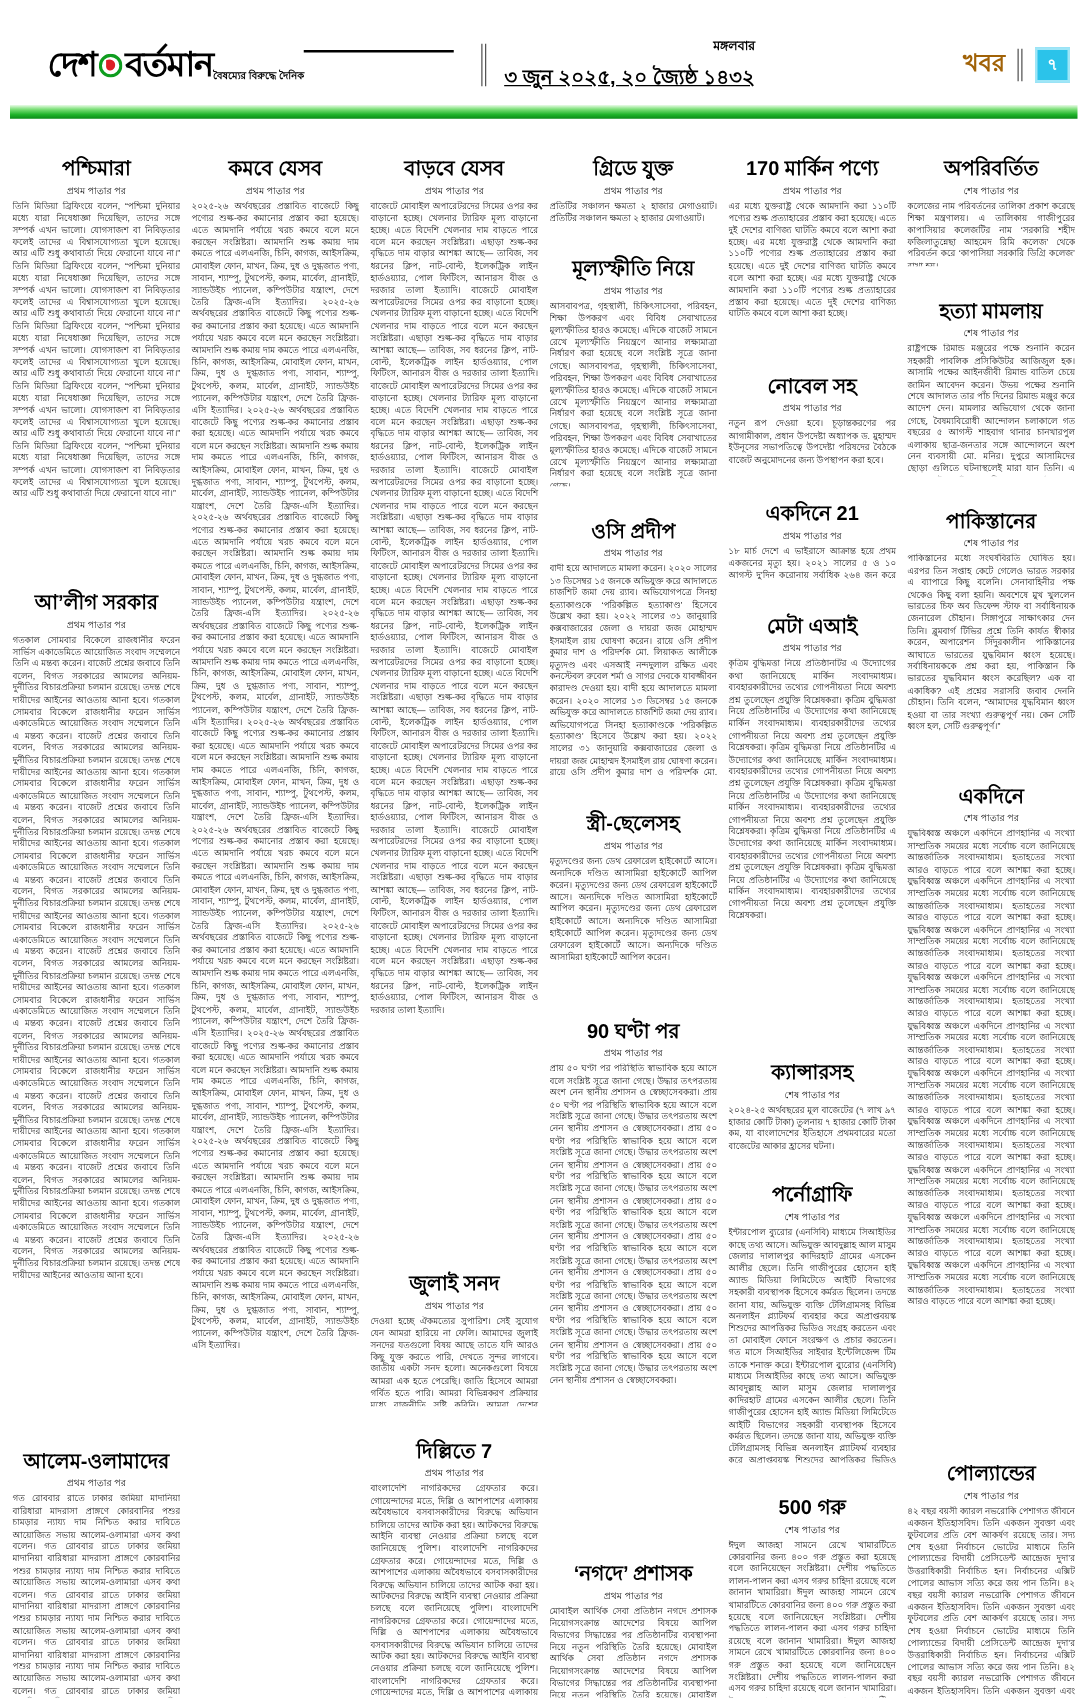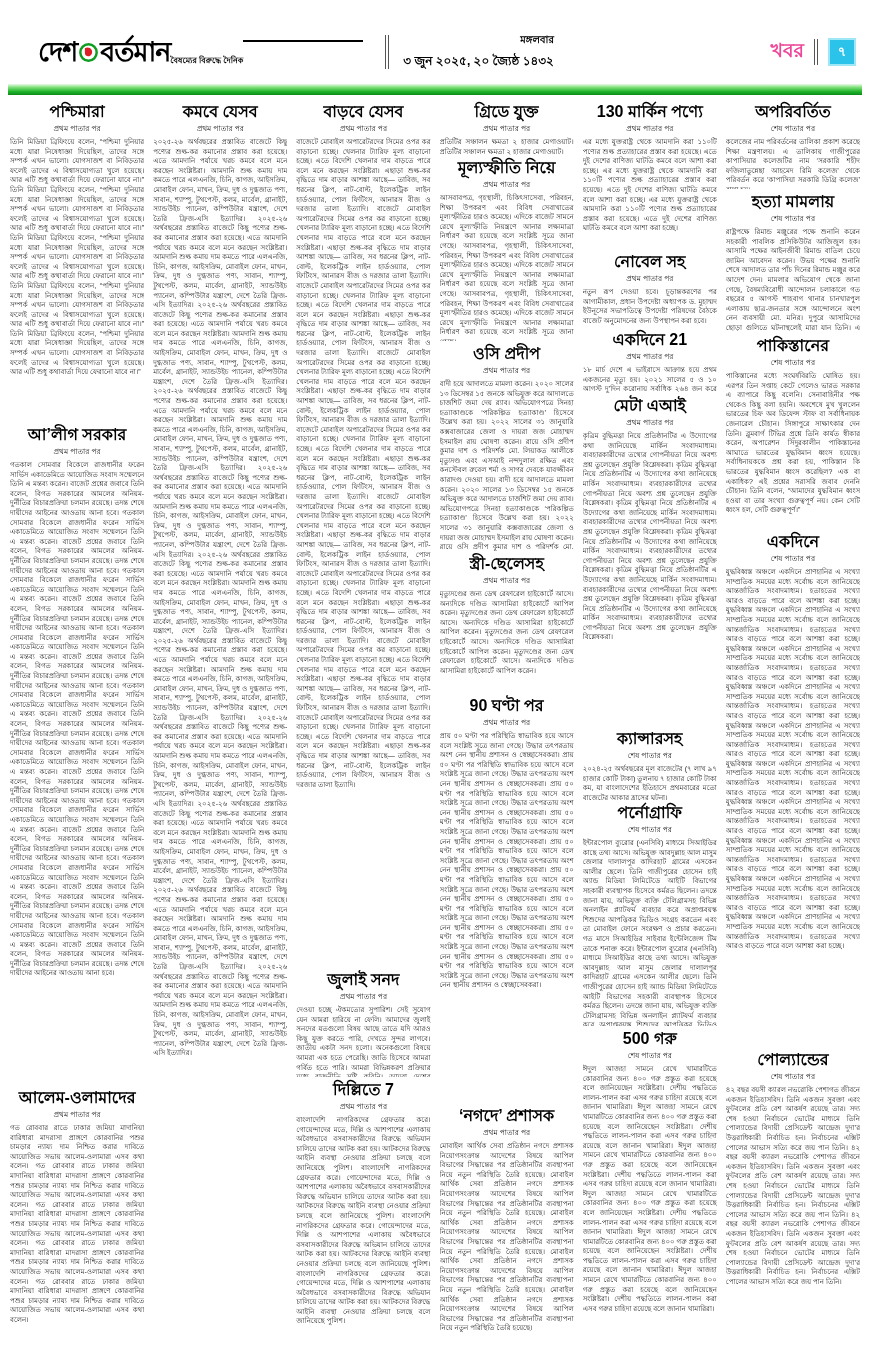--- a/index.html
+++ b/index.html
@@ -10,36 +10,36 @@
   .masthead{position:absolute;left:8px;right:8px;top:24px;height:56px;display:flex;align-items:center;}
   .logo-block{display:flex;flex-direction:row;align-items:center;margin-left:30px;}
   .logo-line{display:flex;align-items:center;gap:2px;}
   .logo-text{font-size:27px;font-weight:bold;color:#000;letter-spacing:-1px;line-height:1;}
   .logo-emblem{width:19px;height:19px;display:inline-block;}
   .logo-tagline{font-size:8px;font-weight:bold;color:#000;margin-top:16px;align-self:flex-end;}
   .logo-rule{width:120px;height:2px;background:#000;margin-top:2px;align-self:flex-start;}
   .vdiv{width:0;height:34px;border-left:1.5px solid #555;border-right:1.5px solid #555;margin:0 14px 0 22px;padding-left:2px;}
   .date-block{display:flex;flex-direction:column;justify-content:center;gap:3px;}
   .date-weekday{font-size:10px;font-weight:bold;color:#000;text-align:right;}
-  .date-full{font-size:12px;font-weight:bold;color:#000;}
+  .date-full{font-size:16px;font-weight:bold;color:#000;text-decoration:underline;}
   .mast-spacer{flex:1;}
   .section-block{display:flex;align-items:center;gap:10px;margin-right:6px;}
-  .section-title{font-size:19px;font-weight:bold;color:#ec4899;}
+  .section-title{font-size:19px;font-weight:bold;color:#a16207;}
   .vdiv2{width:0;height:26px;border-left:1.5px solid #555;border-right:1.5px solid #555;padding-left:2px;}
   .page-box{width:24px;height:24px;background:#2bc3ea;border:2px solid #9fe6f7;display:flex;align-items:center;justify-content:center;
             color:#fff;font-size:13px;font-weight:bold;}
 
   
   .greenbar{position:absolute;left:8px;right:8px;top:84px;height:11px;
             background:linear-gradient(180deg,#eafbe8 0%,#7fe07b 30%,#1fb32a 70%,#0b8a18 100%);}
 
   
   .cols{position:absolute;left:10px;right:10px;top:99px;bottom:8px;display:flex;gap:9px;}
   .col{flex:1 1 0;min-width:0;display:flex;flex-direction:column;}
-  .article{display:flex;flex-direction:column;}
+  .article{display:flex;flex-direction:column;margin-top:24px;}
   .headline{font-size:16px;font-weight:bold;text-align:center;color:#000;line-height:1.25;margin:3px 0 1px;}
   .continued{font-size:7.5px;font-weight:normal;text-align:center;color:#111;margin-bottom:2px;}
   .body-text{font-size:7px;line-height:9.6px;text-align:justify;color:#1c1c1c;overflow:hidden;
              word-break:break-word;}
 </style>
 </head>
 <body>
 
 <div class="page">
 
@@ -146,21 +146,21 @@
           <div class="body-text" style="height: 372px;">প্রায় ৫০ ঘণ্টা পর পরিস্থিতি স্বাভাবিক হয়ে আসে বলে সংশ্লিষ্ট সূত্রে জানা গেছে। উদ্ধার তৎপরতায় অংশ নেন স্থানীয় প্রশাসন ও স্বেচ্ছাসেবকরা। প্রায় ৫০ ঘণ্টা পর পরিস্থিতি স্বাভাবিক হয়ে আসে বলে সংশ্লিষ্ট সূত্রে জানা গেছে। উদ্ধার তৎপরতায় অংশ নেন স্থানীয় প্রশাসন ও স্বেচ্ছাসেবকরা। প্রায় ৫০ ঘণ্টা পর পরিস্থিতি স্বাভাবিক হয়ে আসে বলে সংশ্লিষ্ট সূত্রে জানা গেছে। উদ্ধার তৎপরতায় অংশ নেন স্থানীয় প্রশাসন ও স্বেচ্ছাসেবকরা। প্রায় ৫০ ঘণ্টা পর পরিস্থিতি স্বাভাবিক হয়ে আসে বলে সংশ্লিষ্ট সূত্রে জানা গেছে। উদ্ধার তৎপরতায় অংশ নেন স্থানীয় প্রশাসন ও স্বেচ্ছাসেবকরা। প্রায় ৫০ ঘণ্টা পর পরিস্থিতি স্বাভাবিক হয়ে আসে বলে সংশ্লিষ্ট সূত্রে জানা গেছে। উদ্ধার তৎপরতায় অংশ নেন স্থানীয় প্রশাসন ও স্বেচ্ছাসেবকরা। প্রায় ৫০ ঘণ্টা পর পরিস্থিতি স্বাভাবিক হয়ে আসে বলে সংশ্লিষ্ট সূত্রে জানা গেছে। উদ্ধার তৎপরতায় অংশ নেন স্থানীয় প্রশাসন ও স্বেচ্ছাসেবকরা। প্রায় ৫০ ঘণ্টা পর পরিস্থিতি স্বাভাবিক হয়ে আসে বলে সংশ্লিষ্ট সূত্রে জানা গেছে। উদ্ধার তৎপরতায় অংশ নেন স্থানীয় প্রশাসন ও স্বেচ্ছাসেবকরা। প্রায় ৫০ ঘণ্টা পর পরিস্থিতি স্বাভাবিক হয়ে আসে বলে সংশ্লিষ্ট সূত্রে জানা গেছে। উদ্ধার তৎপরতায় অংশ নেন স্থানীয় প্রশাসন ও স্বেচ্ছাসেবকরা। প্রায় ৫০ ঘণ্টা পর পরিস্থিতি স্বাভাবিক হয়ে আসে বলে সংশ্লিষ্ট সূত্রে জানা গেছে। উদ্ধার তৎপরতায় অংশ নেন স্থানীয় প্রশাসন ও স্বেচ্ছাসেবকরা।</div>
         </article>
         <article class="article">
           <div class="headline">‘নগদে’ প্রশাসক</div>
           <div class="continued">প্রথম পাতার পর</div>
           <div class="body-text" style="height: 196px;">মোবাইল আর্থিক সেবা প্রতিষ্ঠান নগদে প্রশাসক নিয়োগসংক্রান্ত আদেশের বিষয়ে আপিল বিভাগের সিদ্ধান্তের পর প্রতিষ্ঠানটির ব্যবস্থাপনা নিয়ে নতুন পরিস্থিতি তৈরি হয়েছে। মোবাইল আর্থিক সেবা প্রতিষ্ঠান নগদে প্রশাসক নিয়োগসংক্রান্ত আদেশের বিষয়ে আপিল বিভাগের সিদ্ধান্তের পর প্রতিষ্ঠানটির ব্যবস্থাপনা নিয়ে নতুন পরিস্থিতি তৈরি হয়েছে। মোবাইল আর্থিক সেবা প্রতিষ্ঠান নগদে প্রশাসক নিয়োগসংক্রান্ত আদেশের বিষয়ে আপিল বিভাগের সিদ্ধান্তের পর প্রতিষ্ঠানটির ব্যবস্থাপনা নিয়ে নতুন পরিস্থিতি তৈরি হয়েছে। মোবাইল আর্থিক সেবা প্রতিষ্ঠান নগদে প্রশাসক নিয়োগসংক্রান্ত আদেশের বিষয়ে আপিল বিভাগের সিদ্ধান্তের পর প্রতিষ্ঠানটির ব্যবস্থাপনা নিয়ে নতুন পরিস্থিতি তৈরি হয়েছে। মোবাইল আর্থিক সেবা প্রতিষ্ঠান নগদে প্রশাসক নিয়োগসংক্রান্ত আদেশের বিষয়ে আপিল বিভাগের সিদ্ধান্তের পর প্রতিষ্ঠানটির ব্যবস্থাপনা নিয়ে নতুন পরিস্থিতি তৈরি হয়েছে।</div>
         </article>
       </div>
       <div class="col">
         <article class="article">
-          <div class="headline">130 মার্কিন পণ্যে</div>
+          <div class="headline">170 মার্কিন পণ্যে</div>
           <div class="continued">প্রথম পাতার পর</div>
           <div class="body-text" style="height: 112px;">এর মধ্যে যুক্তরাষ্ট্র থেকে আমদানি করা ১১০টি পণ্যের শুল্ক প্রত্যাহারের প্রস্তাব করা হয়েছে। এতে দুই দেশের বাণিজ্য ঘাটতি কমবে বলে আশা করা হচ্ছে। এর মধ্যে যুক্তরাষ্ট্র থেকে আমদানি করা ১১০টি পণ্যের শুল্ক প্রত্যাহারের প্রস্তাব করা হয়েছে। এতে দুই দেশের বাণিজ্য ঘাটতি কমবে বলে আশা করা হচ্ছে। এর মধ্যে যুক্তরাষ্ট্র থেকে আমদানি করা ১১০টি পণ্যের শুল্ক প্রত্যাহারের প্রস্তাব করা হয়েছে। এতে দুই দেশের বাণিজ্য ঘাটতি কমবে বলে আশা করা হচ্ছে।</div>
         </article>
         <article class="article">
           <div class="headline">নোবেল সহ</div>
           <div class="continued">প্রথম পাতার পর</div>
           <div class="body-text" style="height: 40px;">নতুন রূপ দেওয়া হবে। চূড়ান্তকরণের পর আগামীকাল, প্রধান উপদেষ্টা অধ্যাপক ড. মুহাম্মদ ইউনূসের সভাপতিত্বে উপদেষ্টা পরিষদের বৈঠকে বাজেট অনুমোদনের জন্য উপস্থাপন করা হবে।</div>
         </article>
         <article class="article">
           <div class="headline">একদিনে 21</div>

